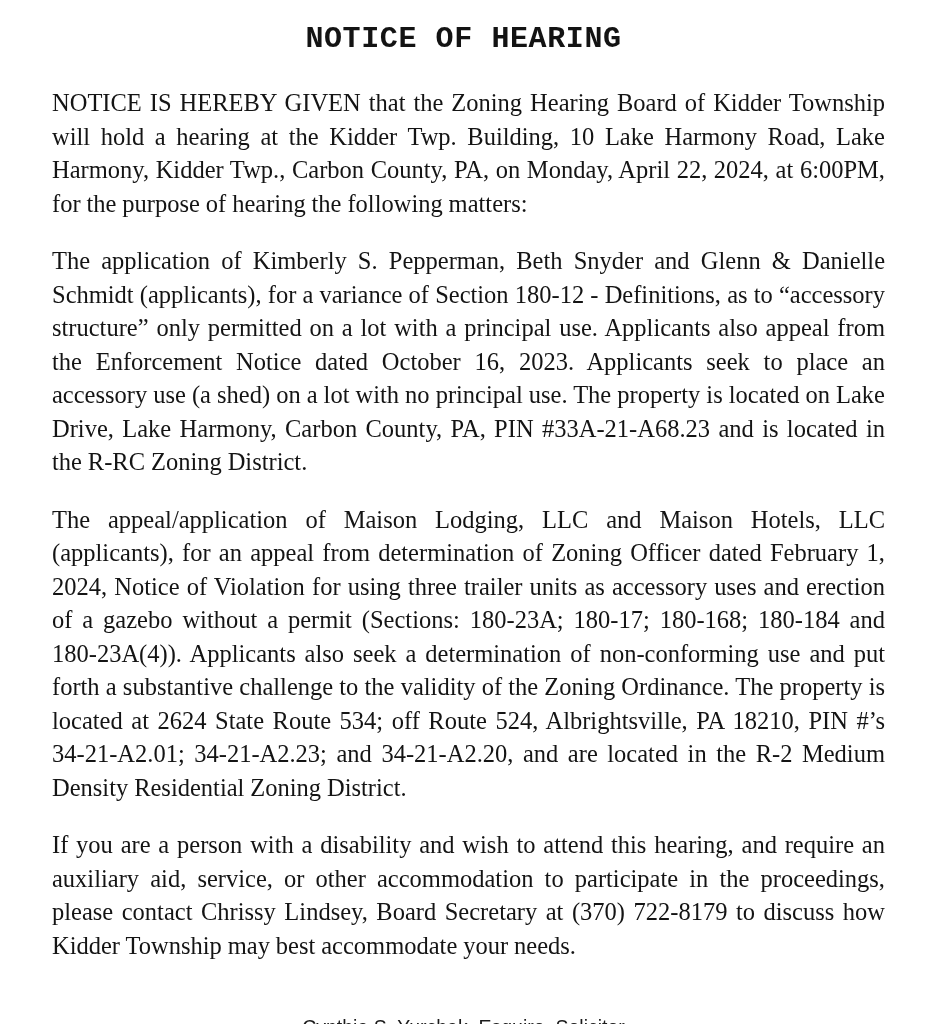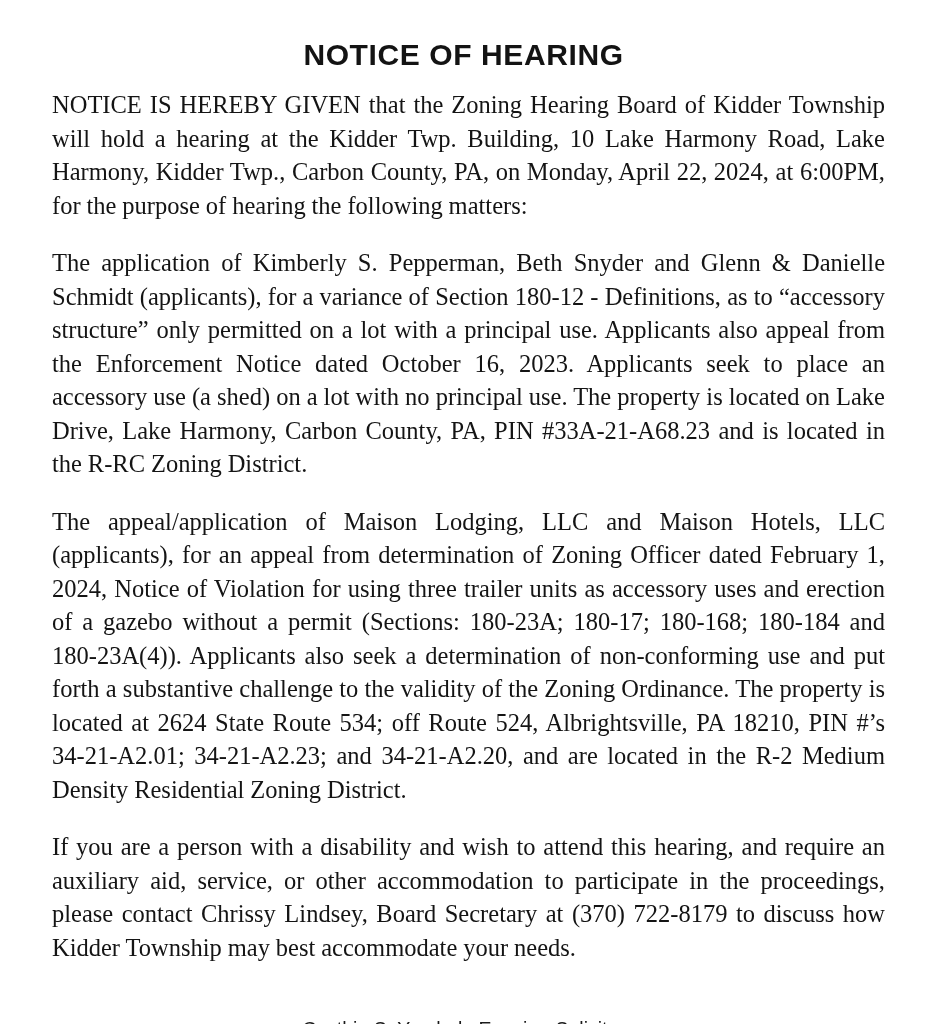--- a/index.html
+++ b/index.html
@@ -18,29 +18,30 @@
   .page {
     width: 927px;
     height: 1024px;
     box-sizing: border-box;
     padding: 0;
     position: relative;
     background: #ffffff;
   }
   .doc-title {
     text-align: center;
-    font-family: Liberation Sans, sans-serif;
+    font-family: Liberation Mono, monospace;
     font-weight: bold;
     font-size: 30px;
     letter-spacing: 0.6px;
-    margin: 16px;
+    margin: 0;
     padding-top: 22px;
     color: #131313;
   }
   .body-block {
+    margin-top: 30px;
     padding-left: 52px;
     padding-right: 42px;
   }
   .para {
     font-size: 24.5px;
     line-height: 33.5px;
     text-align: justify;
     text-justify: inter-word;
     margin: 0 0 24px 0;
     color: #141414;

